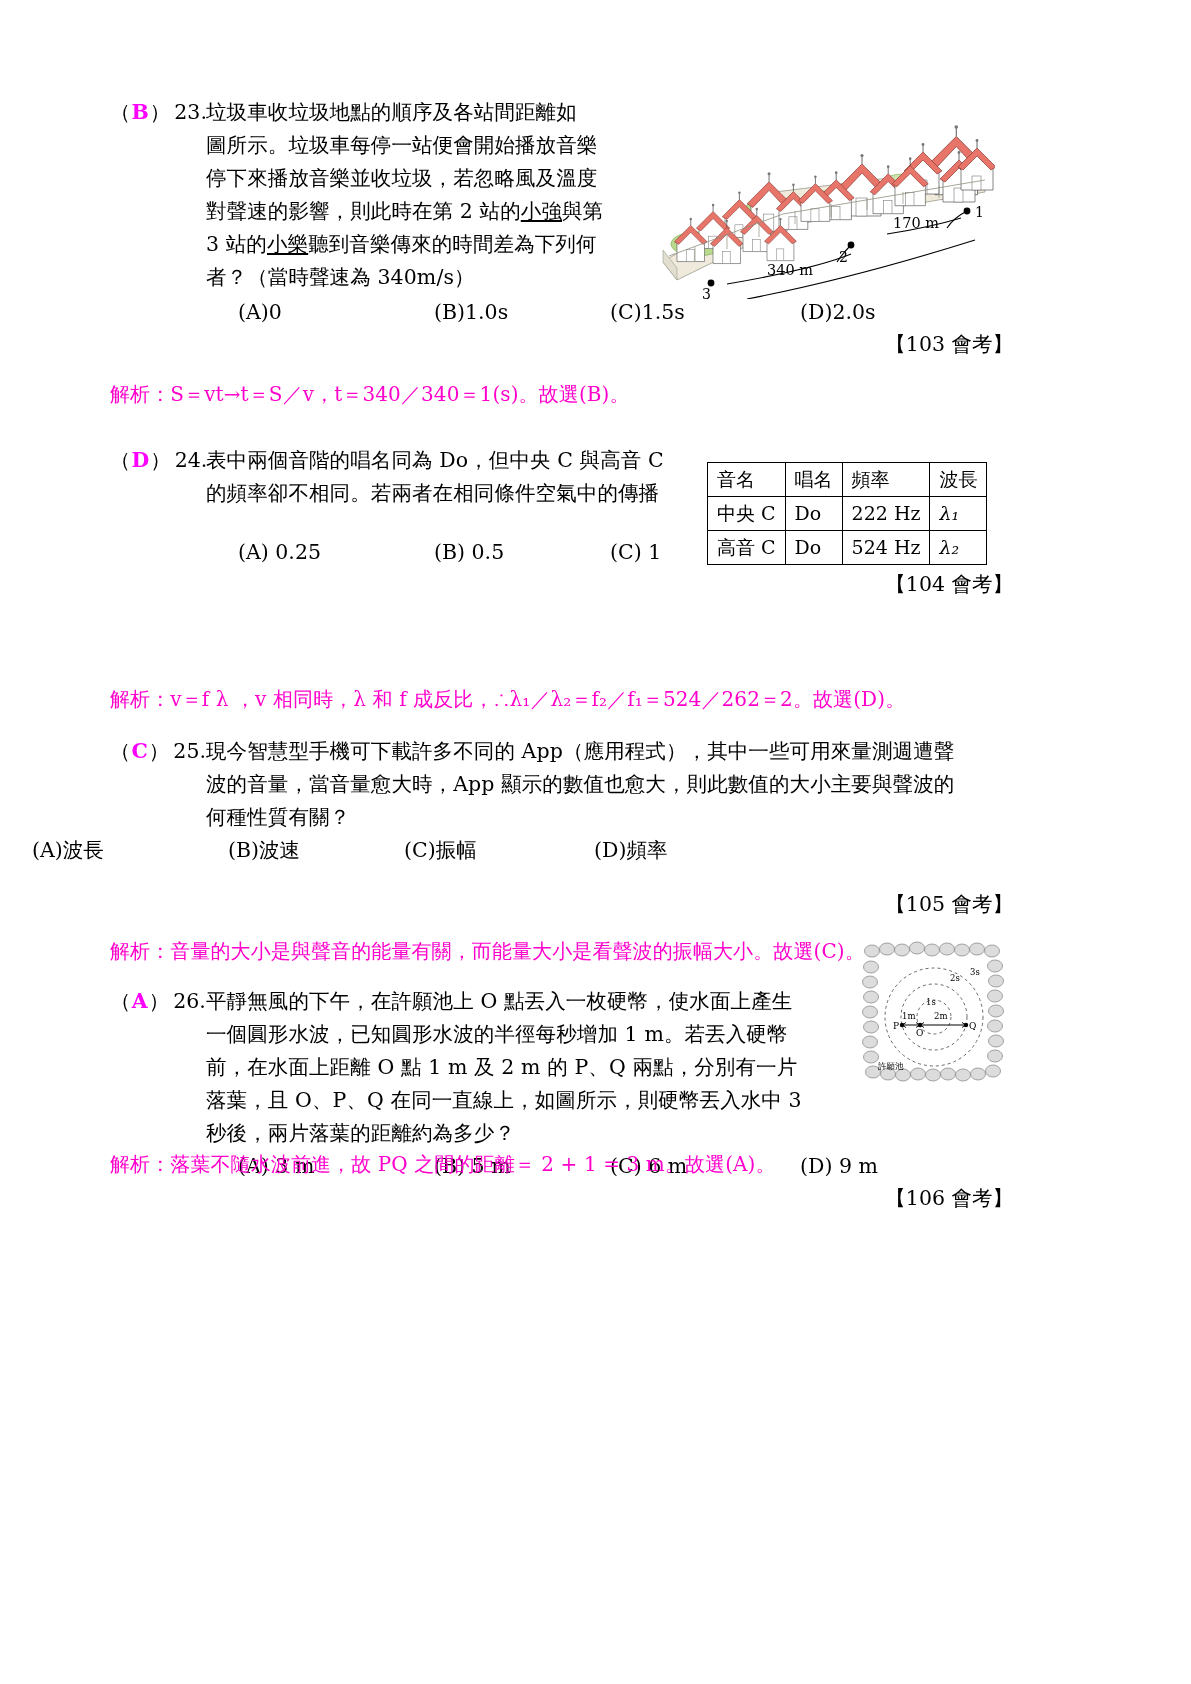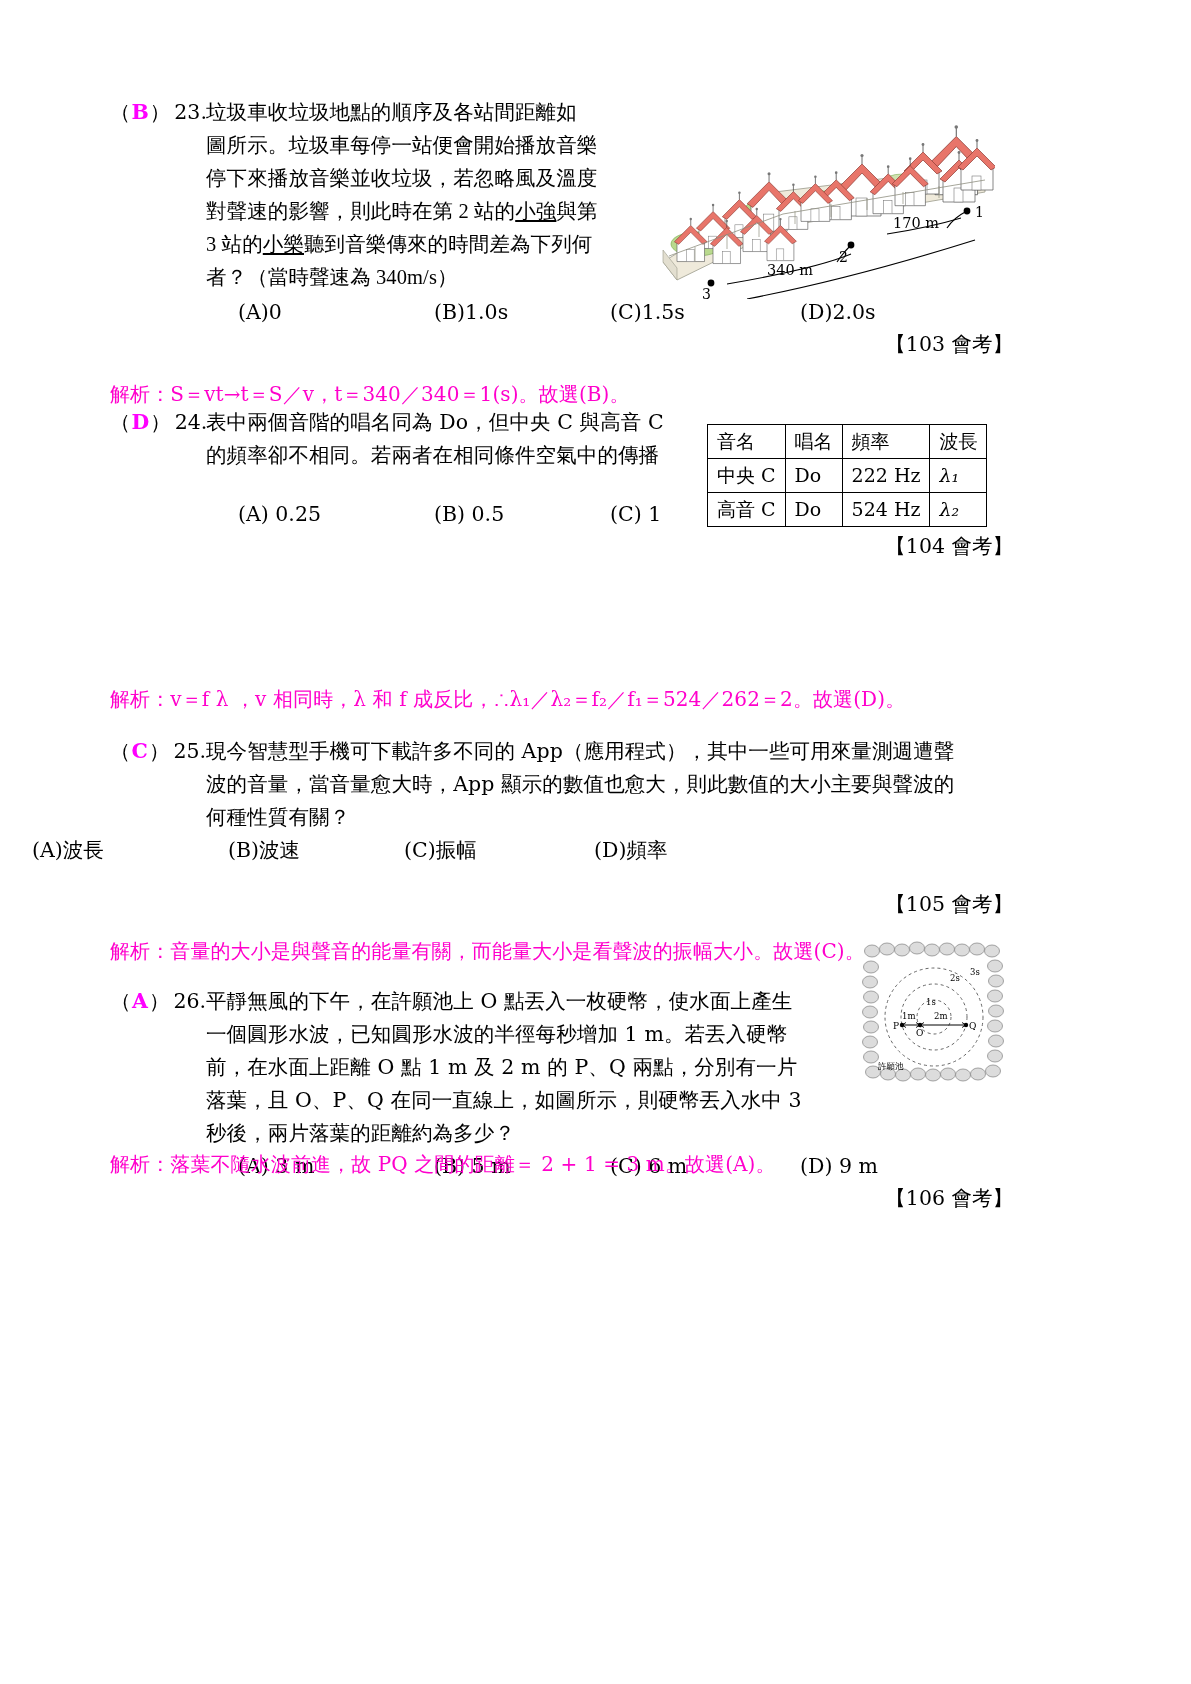--- a/index.html
+++ b/index.html
@@ -18,21 +18,21 @@
     width:1191px;height:1684px;
     padding:0;
   }
   .qblock{position:relative;margin:0;}
   .row{display:flex;align-items:flex-start;}
 
   
   .qhead{
     flex:0 0 auto;
     width:96px;
-    text-align:right;
+    text-align:center;
     font-size:20.5px;
     line-height:33px;
     white-space:nowrap;
     padding-left:110px;
     box-sizing:content-box;
   }
   .paren{letter-spacing:0px;}
   .ans{color:#ff00ff;font-weight:600;padding:0 1px;}
   .qnum{margin-left:4px;}
 
@@ -118,21 +118,21 @@
 </head>
 <body>
 
 <div class="page">
 
   <div class="qblock abs" style="left:0;top:96px;width:1191px;">
     <div class="row">
       <div class="qhead">
         <span class="paren">（</span><span class="ans">B</span><span class="paren">）</span><span class="qnum">23.</span>
       </div>
-      <div class="qbody" style="width:425px;flex:0 0 425px;font-family:Liberation Serif, serif;">
+      <div class="qbody" style="width:425px;flex:0 0 425px;">
         <p><span>垃圾車收垃圾地點的順序及各站間距離如</span></p>
         <p><span>圖所示。垃圾車每停一站便會開始播放音樂</span></p>
         <p><span>停下來播放音樂並收垃圾，若忽略風及溫度</span></p>
         <p><span>對聲速的影響，則此時在第 2 站的</span><span class="u">小強</span><span>與第</span></p>
         <p><span>3 站的</span><span class="u">小樂</span><span>聽到音樂傳來的時間差為下列何</span></p>
         <p><span>者？（當時聲速為 340m/s）</span></p>
       </div>
 
       <div class="street-fig abs" style="left:655px;top:8px;">
         <svg width="340" height="195" viewBox="0 0 340 195">
@@ -251,21 +251,21 @@
       <span class="c1">(A)0</span>
       <span class="c2">(B)1.0s</span>
       <span class="c3">(C)1.5s</span>
       <span>(D)2.0s</span>
     </div>
     <div class="source">【103 會考】</div>
   </div>
 
   <div class="solution abs" style="left:0;top:378px;width:1191px;">解析：S＝vt→t＝S／v，t＝340／340＝1(s)。故選(B)。</div>
 
-  <div class="qblock abs" style="left:0;top:406px;width:1191px;">
+  <div class="qblock abs" style="left:0;top:444px;width:1191px;">
     <div class="row">
       <div class="qhead">
         <span class="paren">（</span><span class="ans">D</span><span class="paren">）</span><span class="qnum">24.</span>
       </div>
       <div class="qbody" style="width:490px;flex:0 0 490px;">
         <p><span>表中兩個音階的唱名同為 Do，但中央 C 與高音 C</span></p>
         <p><span>的頻率卻不相同。若兩者在相同條件空氣中的傳播</span></p>
       </div>
 
       <div class="abs" style="left:707px;top:18px;">

